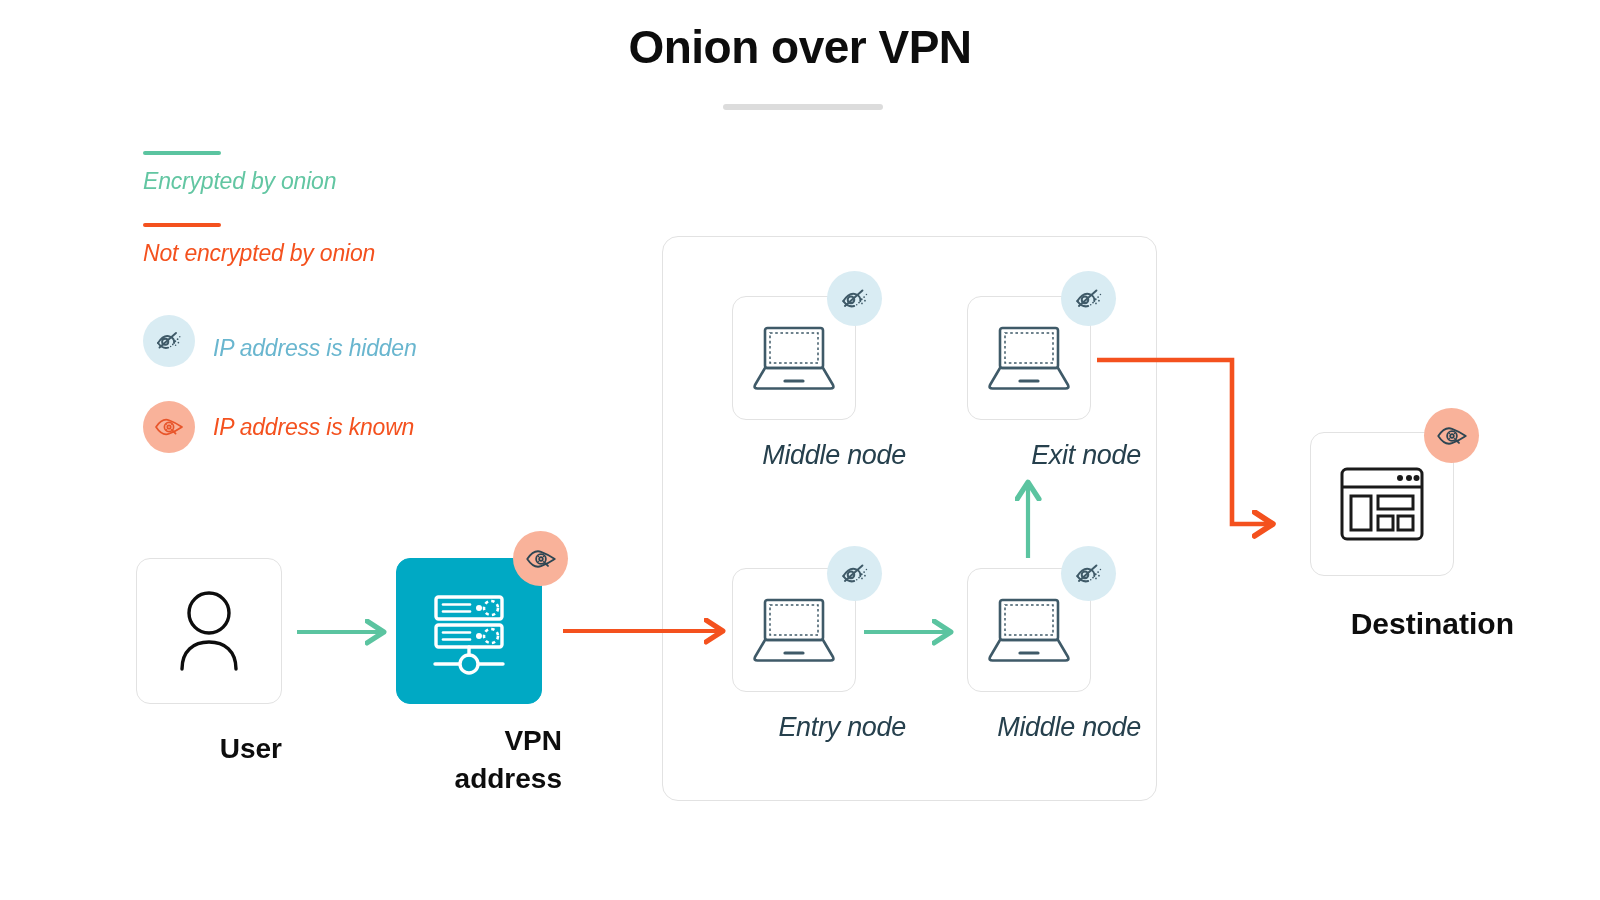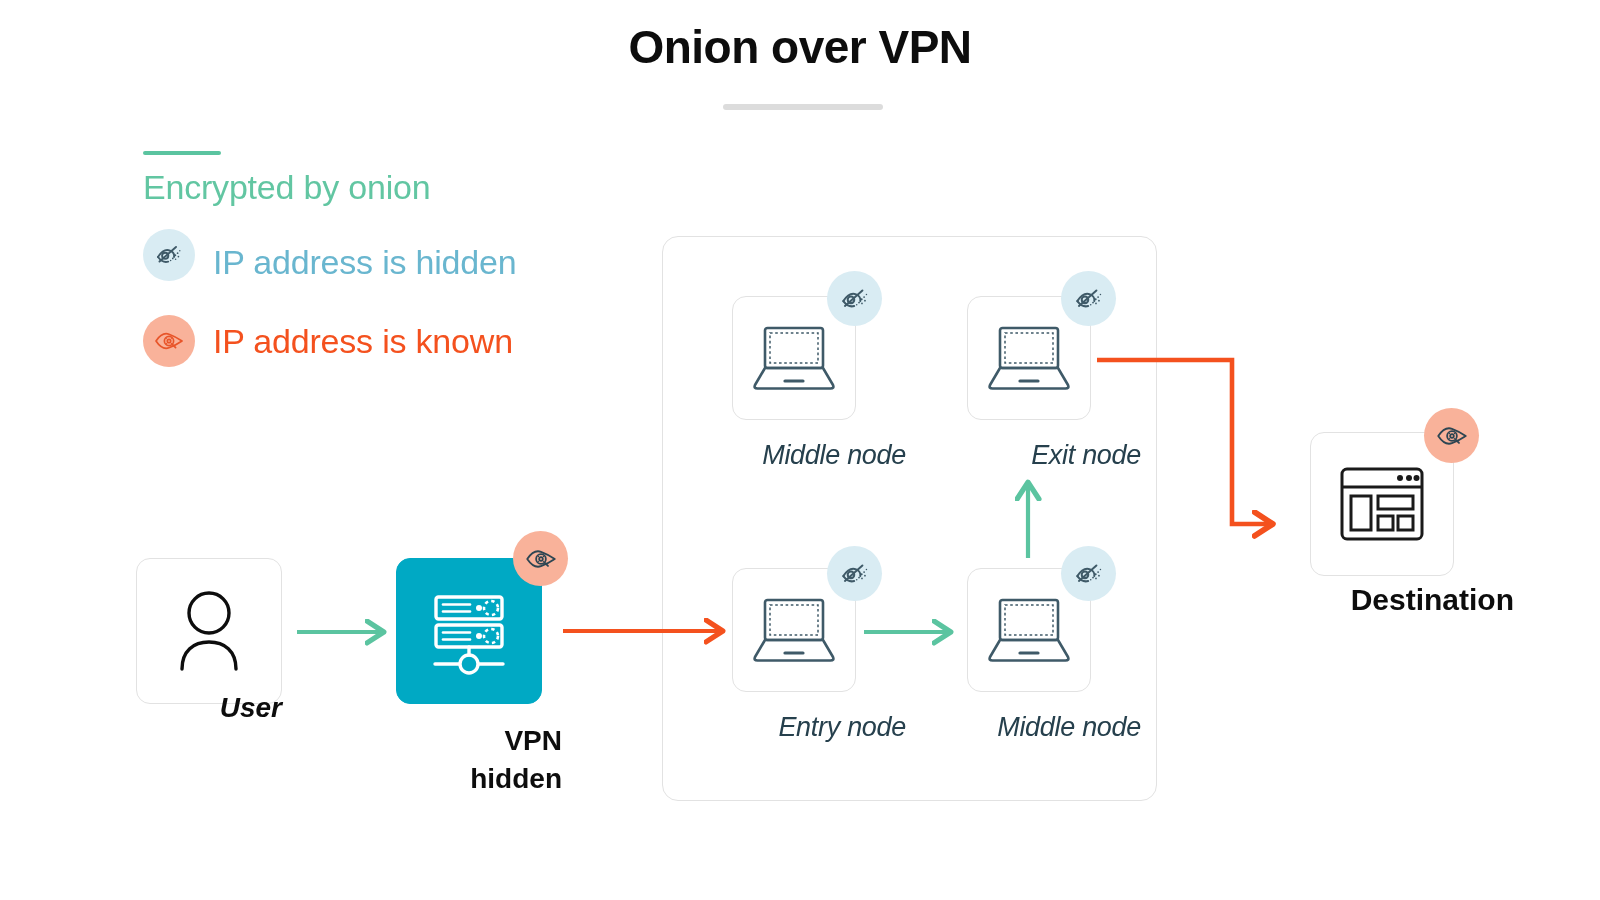--- a/index.html
+++ b/index.html
@@ -41,21 +41,22 @@
 
   
   #legend { left: 143px; top: 140px; width: 430px; }
   .legend-row { position: relative; }
   .legend-bar {
     width: 78px; height: 4px; border-radius: 2px;
   }
   .legend-bar.green { background: #5bc4a0; }
   .legend-bar.orange { background: #f4511e; }
   .legend-text {
-    font-size: 34px;
+    font-style: italic;
+    font-size: 23px;
     letter-spacing: -0.2px;
     white-space: nowrap;
   }
   .legend-text.green  { color: #62c6a2; }
   .legend-text.orange { color: #f4511e; }
   .legend-text.blue   { color: #69b6cf; margin-top: 15px; }
   .legend-icon-row {
     display: flex;
     align-items: center;
     gap: 18px;
@@ -136,20 +137,24 @@
   <div class="abs" id="page-title">Onion over VPN</div>
   <div class="abs" id="title-rule"></div>
 
   <div class="abs" id="legend">
 
     <div class="legend-row" style="height:72px;">
       <div class="abs legend-bar green" style="left:0;top:11px;"></div>
       <div class="abs legend-text green" style="left:0;top:28px;">Encrypted by onion</div>
     </div>
 
+    <div class="legend-row" style="height:86px;">
+      <div class="abs legend-bar orange" style="left:0;top:11px;"></div>
+      <div class="abs legend-text orange" style="left:0;top:28px;">Not encrypted by onion</div>
+    </div>
 
     <div class="legend-icon-row" style="height:86px;">
       <div class="eye-badge hidden-eye" style="width:52px;height:52px;flex:0 0 52px;">
         <svg width="34" height="34" viewBox="0 0 34 34">
           <g fill="none" stroke="#3f5a68" stroke-width="1.9" stroke-linecap="round" stroke-linejoin="round">
             <path d="M6 19 C9.5 13.5 14 11 18 12.6 C21 13.8 22.5 16.6 22 19"></path>
             <path d="M6 19 C9 23 13 24.6 16.2 23.6"></path>
             <circle cx="13.2" cy="17.8" r="3.1"></circle>
             <path d="M7.5 23.5 L24 9"></path>
           </g>
@@ -212,21 +217,21 @@
   </svg>
 
   <div class="abs node-box" style="left:136px; top:558px; width:146px; height:146px;">
     <svg width="74" height="84" viewBox="0 0 74 84">
       <g fill="none" stroke="#0d0d0d" stroke-width="3.4" stroke-linecap="round">
         <circle cx="37" cy="24" r="20"></circle>
         <path d="M10 80 C10 62 21.5 53 37 53 C52.5 53 64 62 64 80"></path>
       </g>
     </svg>
   </div>
-  <div class="abs node-label bold" style="left:136px; top:689px; width:146px;font-style:italic;">User</div>
+  <div class="abs node-label bold" style="left:136px; top:730px; width:146px;">User</div>
 
   <div class="abs node-box filled" style="left:396px; top:558px; width:146px; height:146px;">
     <svg width="94" height="94" viewBox="0 0 94 94">
       <g fill="none" stroke="#ffffff" stroke-width="3.4">
         <rect x="14" y="13" width="66" height="22" rx="2.5"></rect>
         <rect x="14" y="41" width="66" height="22" rx="2.5"></rect>
       </g>
       <g stroke="#ffffff" stroke-width="2.6" stroke-linecap="round">
         <line x1="21" y1="20.5" x2="48" y2="20.5"></line>
         <line x1="21" y1="27.5" x2="48" y2="27.5"></line>
@@ -240,21 +245,21 @@
       <g fill="none" stroke="#ffffff" stroke-width="3.4" stroke-linecap="round">
         <line x1="47" y1="63" x2="47" y2="71"></line>
         <line x1="13" y1="80" x2="37" y2="80"></line>
         <line x1="57" y1="80" x2="81" y2="80"></line>
         <circle cx="47" cy="80" r="9"></circle>
       </g>
     </svg>
   </div>
   <div class="abs node-label bold" style="left:376px; top:722px; width:186px;">
     <div>VPN</div>
-    <div>hidden</div>
+    <div>address</div>
   </div>
   <div class="abs eye-badge known-eye" style="left:513px; top:531px; width:55px; height:55px;">
     <svg width="36" height="36" viewBox="0 0 34 34">
       <g fill="none" stroke="#2d4552" stroke-width="1.7" stroke-linecap="round" stroke-linejoin="round">
         <path d="M4 17 C8 11 13 8.8 17 10.2 C21.5 11.8 25.5 14 30 17 C25.5 20 21.5 22.2 17 23.8 C13 25.2 8 23 4 17 Z"></path>
         <circle cx="17" cy="17" r="4.6"></circle>
         <circle cx="17" cy="17" r="1.7"></circle>
         <path d="M20.6 20.6 L23.6 23.6"></path>
       </g>
       <g fill="#2d4552">
@@ -392,21 +397,21 @@
         <circle cx="80.5" cy="15" r="3"></circle>
       </g>
       <g fill="none" stroke="#1a1a1a" stroke-width="3">
         <rect x="15" y="33" width="20" height="34"></rect>
         <rect x="42" y="33" width="35" height="13"></rect>
         <rect x="42" y="53" width="15" height="14"></rect>
         <rect x="62" y="53" width="15" height="14"></rect>
       </g>
     </svg>
   </div>
-  <div class="abs node-label bold" style="left:1250px; top:580px; width:264px; font-size:30px;">Destination</div>
+  <div class="abs node-label bold" style="left:1250px; top:604px; width:264px; font-size:30px;">Destination</div>
   <div class="abs eye-badge known-eye" style="left:1424px; top:408px; width:55px; height:55px;">
     <svg width="36" height="36" viewBox="0 0 34 34">
       <g fill="none" stroke="#2d4552" stroke-width="1.7" stroke-linecap="round" stroke-linejoin="round">
         <path d="M4 17 C8 11 13 8.8 17 10.2 C21.5 11.8 25.5 14 30 17 C25.5 20 21.5 22.2 17 23.8 C13 25.2 8 23 4 17 Z"></path>
         <circle cx="17" cy="17" r="4.6"></circle>
         <circle cx="17" cy="17" r="1.7"></circle>
         <path d="M20.6 20.6 L23.6 23.6"></path>
       </g>
       <g fill="#2d4552">
         <circle cx="14.6" cy="14.6" r="0.6"></circle>

